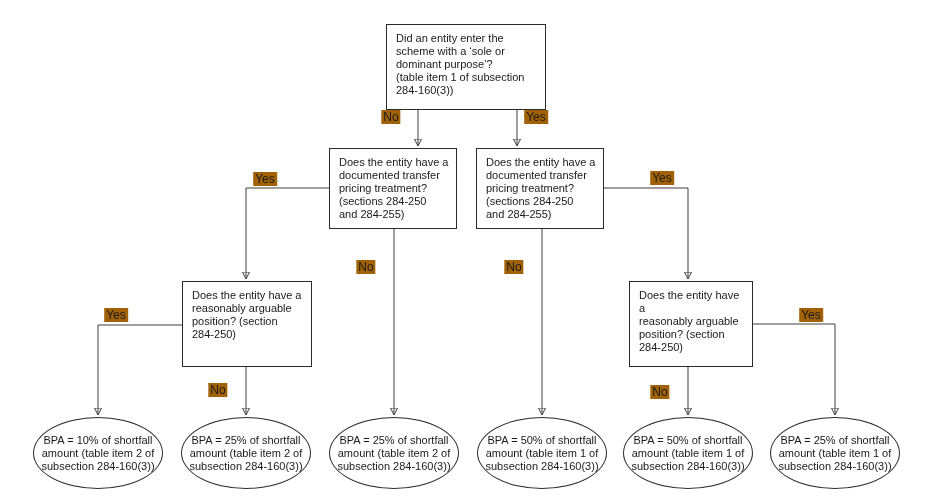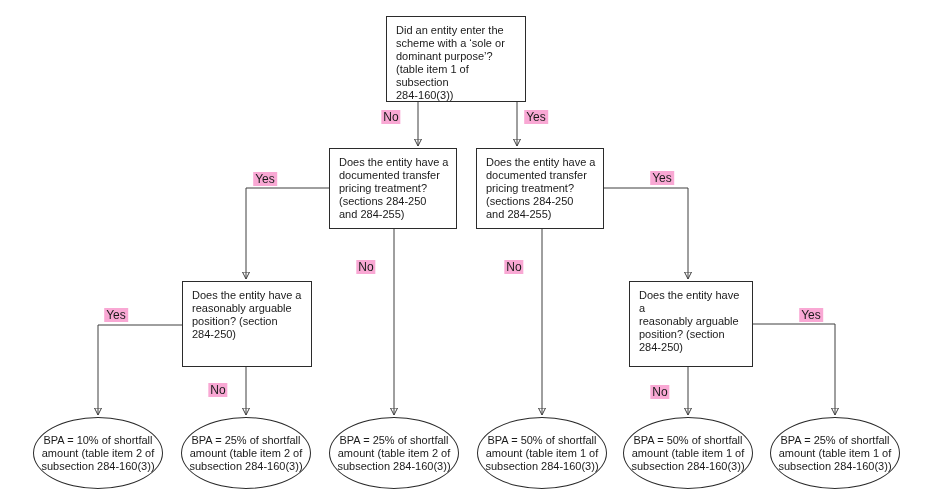--- a/index.html
+++ b/index.html
@@ -48,21 +48,21 @@
     align-items: center;
     justify-content: center;
     text-align: center;
     padding: 0 6px;
   }
   .edge-label {
     position: absolute;
     transform: translate(-50%, -50%);
     font-size: 12px;
     color: #1a1a1a;
-    background: #f9a8d4;
+    background: #a16207;
     padding: 0 2px;
     white-space: nowrap;
   }
 </style>
 </head>
 <body>
 
 <div class="canvas">
 
   <svg class="connectors" viewBox="0 0 926 498" xmlns="http://www.w3.org/2000/svg">
@@ -76,21 +76,21 @@
     <path d="M329 188 H246 V279" marker-end="url(#arrow)"></path>
     <path d="M394 229 V415" marker-end="url(#arrow)"></path>
     <path d="M542 229 V415" marker-end="url(#arrow)"></path>
     <path d="M604 188 H688 V279" marker-end="url(#arrow)"></path>
     <path d="M182 325 H98 V415" marker-end="url(#arrow)"></path>
     <path d="M246 367 V415" marker-end="url(#arrow)"></path>
     <path d="M688 367 V415" marker-end="url(#arrow)"></path>
     <path d="M752 324 H835 V415" marker-end="url(#arrow)"></path>
   </svg>
 
-  <div class="node decision" style="left:386px; top:16px; width:140px; height:86px;">Did an entity enter the
+  <div class="node decision" style="left:386px; top:24px; width:160px; height:86px;">Did an entity enter the
 scheme with a ‘sole or
 dominant purpose’?
 (table item 1 of subsection
 284-160(3))</div>
 
   <div class="node decision" style="left:329px; top:148px; width:128px; height:81px;">Does the entity have a
 documented transfer
 pricing treatment?
 (sections 284-250
 and 284-255)</div>

